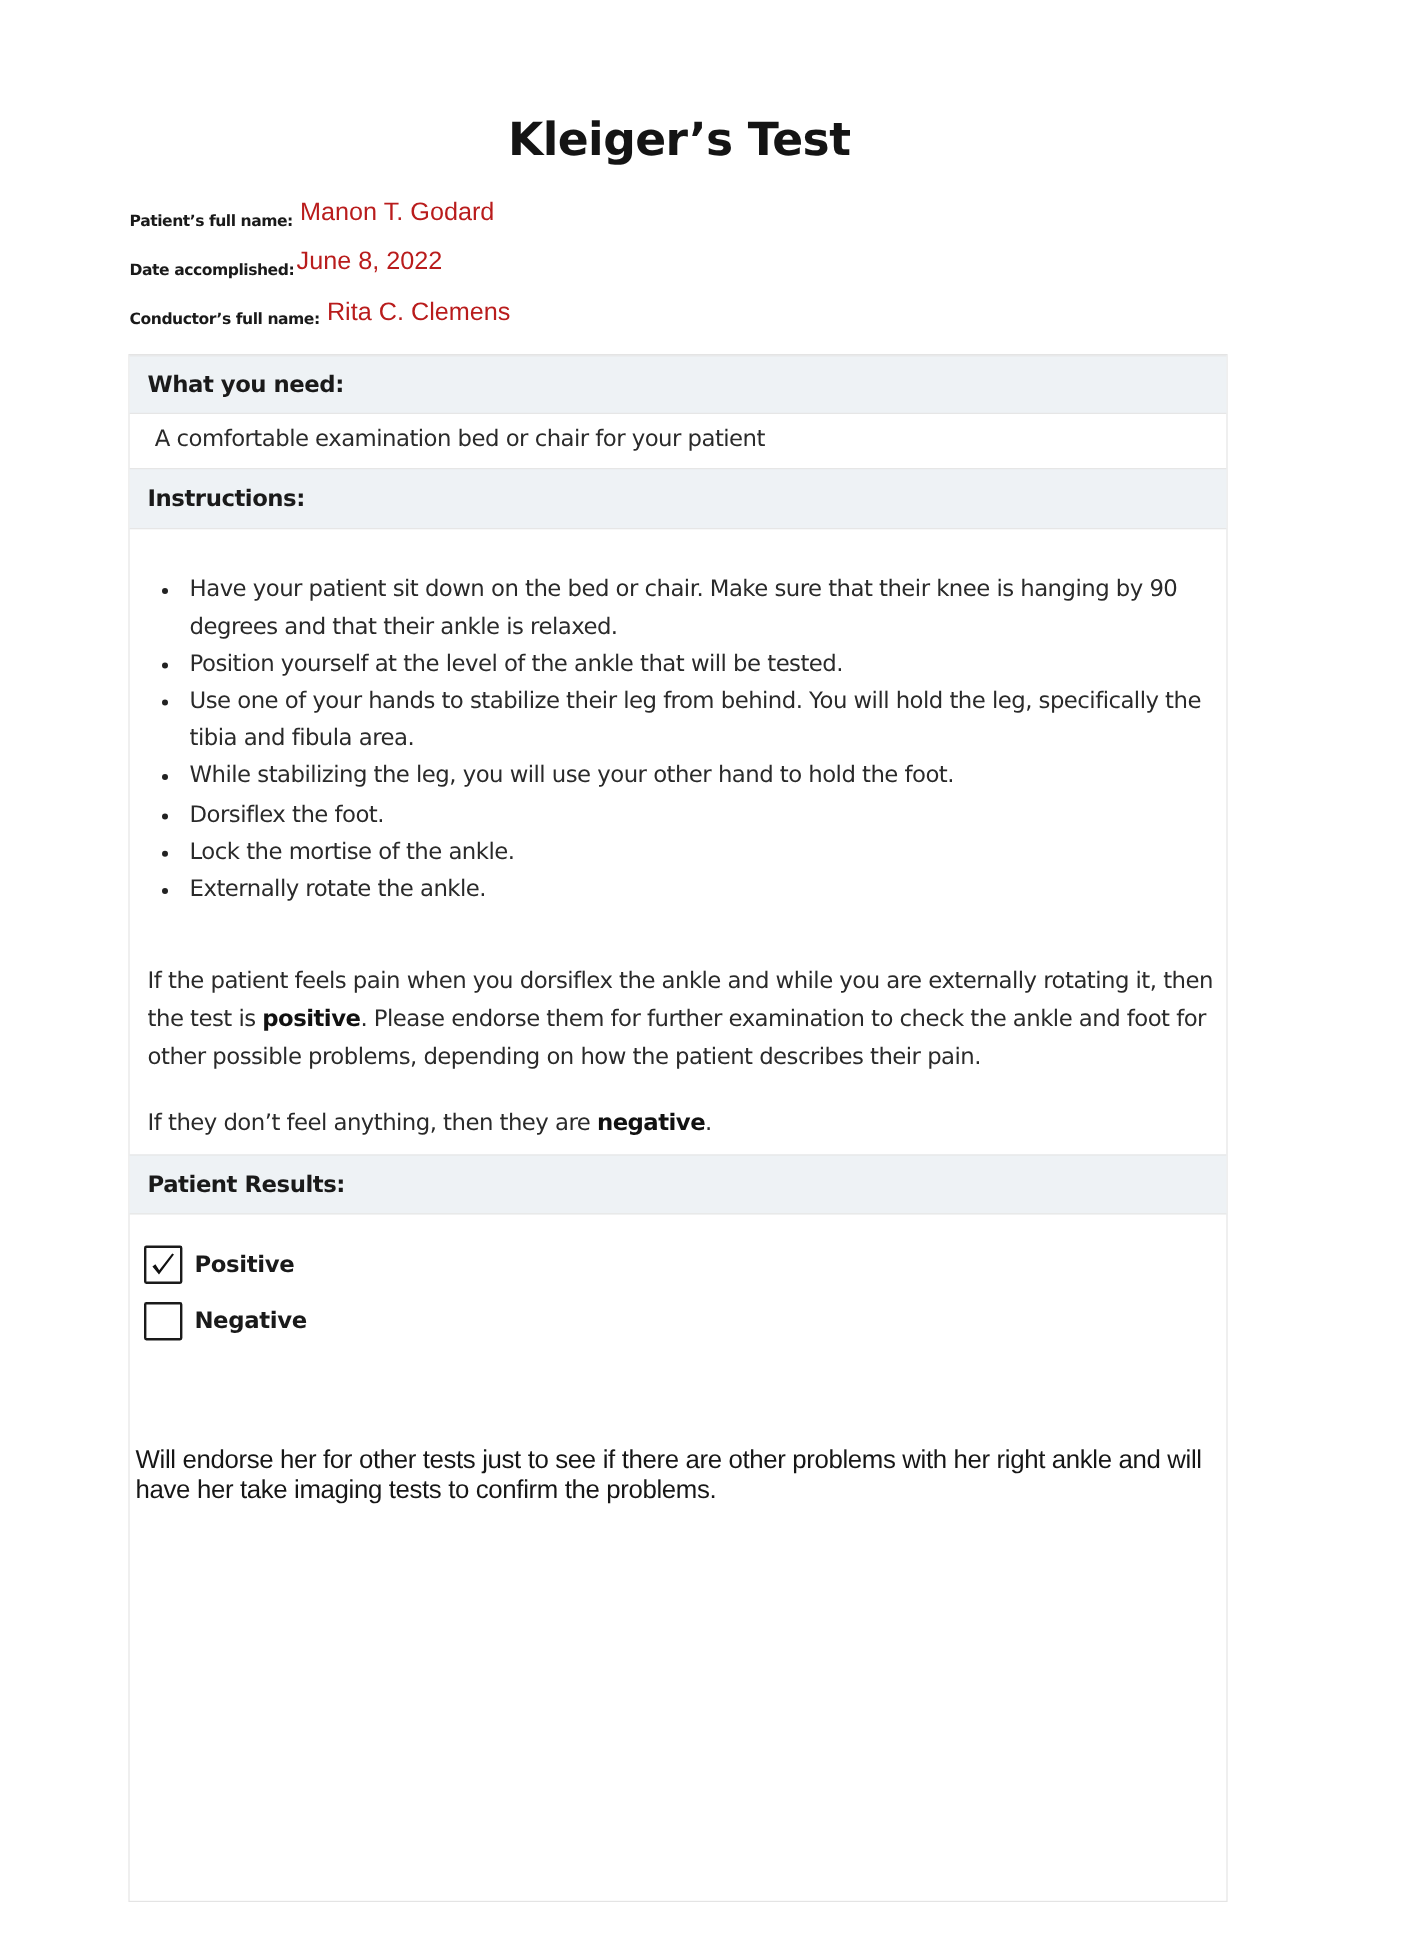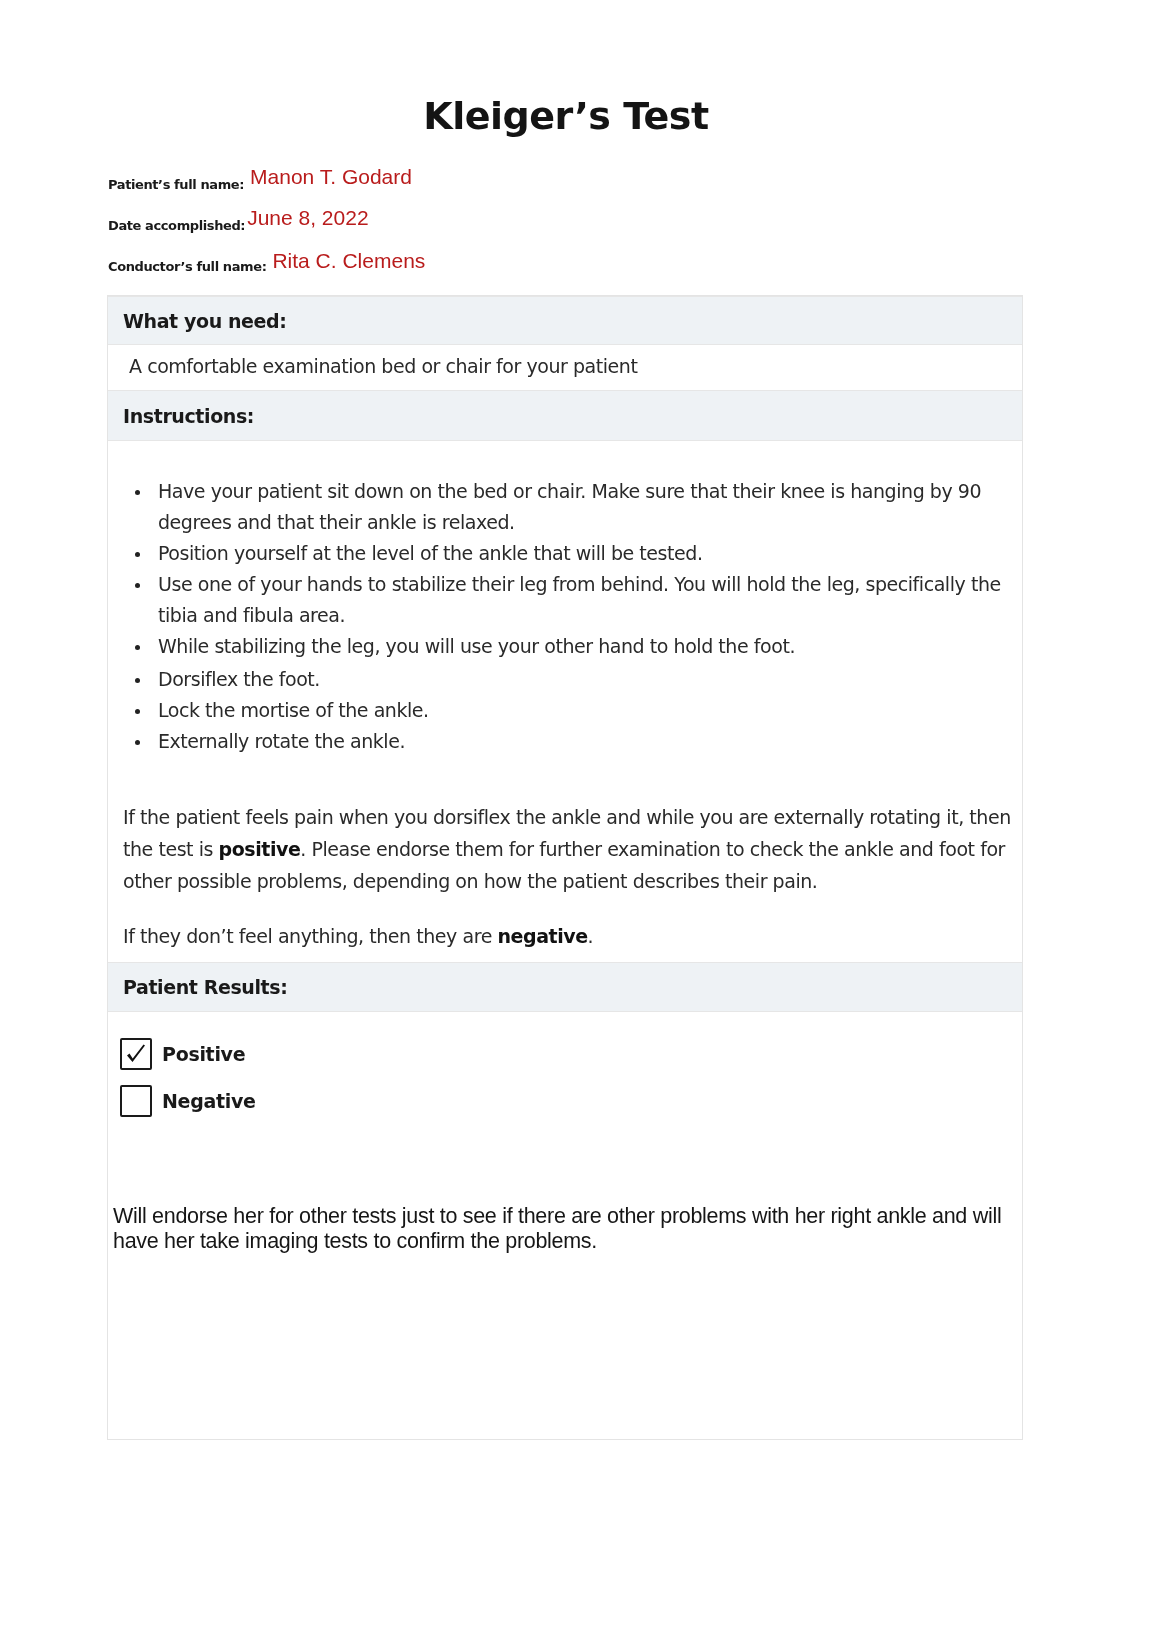--- a/index.html
+++ b/index.html
@@ -47,21 +47,21 @@
       color: #b91c1c;
       margin-left: 6px;
       position: relative;
       top: -5px;
     }
     .form-box {
       position: absolute;
       left: 107px;
       top: 295px;
       width: 916px;
-      height: 1145px;
+      height: 1290px;
       border: 1px solid #e4e4e4;
       box-sizing: border-box;
       background: #fff;
     }
     .section-header {
       position: absolute;
       left: 0;
       width: 100%;
       background: #eef2f5;
       border-top: 1px solid #e6e6e6;

